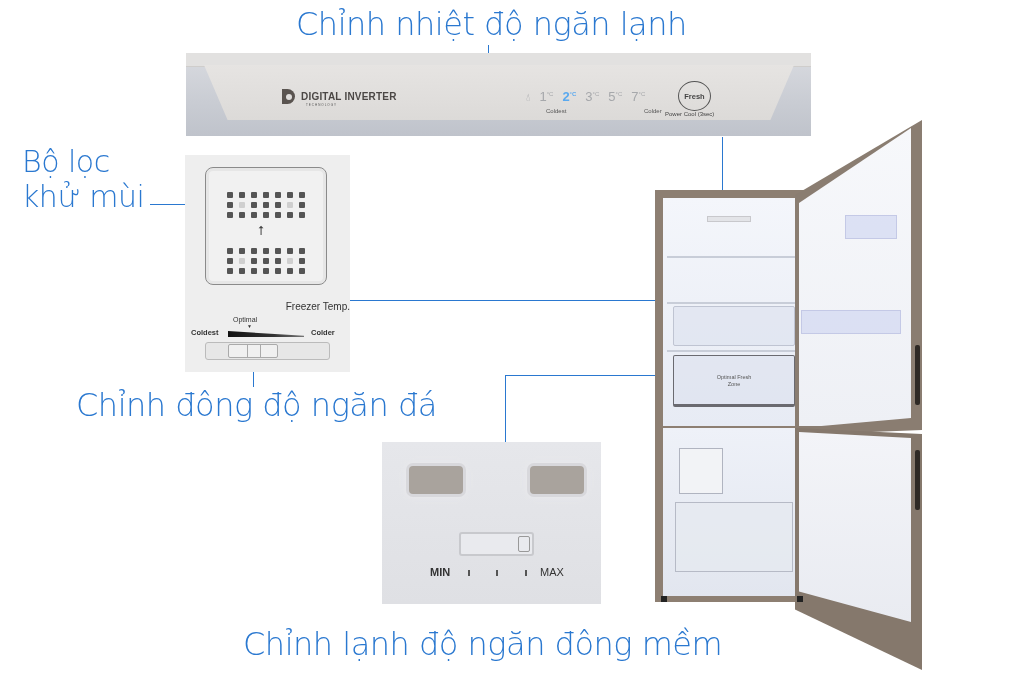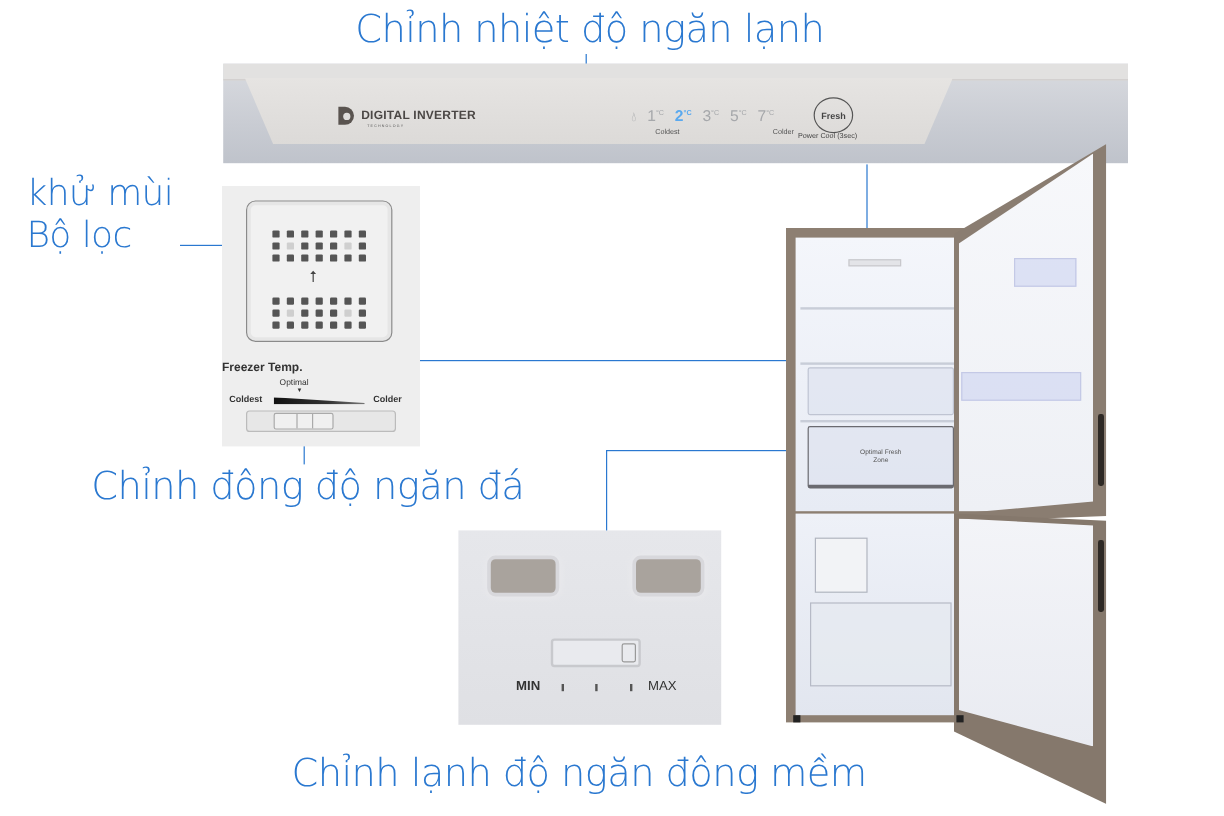--- a/index.html
+++ b/index.html
@@ -8,21 +8,21 @@
 
     .label { position: absolute; color: #2a78d0; font-family: "DejaVu Sans", sans-serif; font-weight: 300; letter-spacing: -0.5px; white-space: nowrap; line-height: 1; }
     .lbl-fridge { left: 296px; top: 8px; font-size: 32px; }
     .lbl-filter { left: 22px; top: 145px; font-size: 30px; line-height: 1.15; text-align: left; }
     .lbl-freezer { left: 76px; top: 389px; font-size: 32px; }
     .lbl-soft { left: 243px; top: 628px; font-size: 32px; }
 
     .line { position: absolute; background: #2a78d0; }
 
     
-    .panel-fridge { position: absolute; left: 186px; top: 53px; width: 754px; height: 83px;
+    .panel-fridge { position: absolute; left: 186px; top: 53px; width: 625px; height: 83px;
       background: linear-gradient(180deg, #d9dbe0 0%, #c9ccd3 60%, #bfc3cb 100%); overflow: hidden; }
     .panel-face { position: absolute; left: 18px; top: 12px; width: 590px; height: 55px;
       background: linear-gradient(180deg, #e6e4e2 0%, #dcdad8 100%);
       clip-path: polygon(0 0, 100% 0, 96% 100%, 4% 100%); }
     .panel-top-lip { position: absolute; left: 0; top: 0; width: 100%; height: 14px; background: #e2e1e0; border-bottom: 1px solid #cfcdcb; }
     .di-logo { position: absolute; left: 96px; top: 36px; display: flex; align-items: center; gap: 6px; }
     .di-mark { width: 13px; height: 15px; background: #5a5450; border-radius: 0 8px 8px 0; position: relative; }
     .di-mark::after { content: ""; position: absolute; left: 4px; top: 5px; width: 6px; height: 6px; background: #e0dedc; border-radius: 50%; }
     .di-text { font-size: 10px; color: #4b4745; font-weight: bold; letter-spacing: 0.2px; }
     .di-sub { position: absolute; left: 120px; top: 50px; font-size: 3px; color: #555; letter-spacing: 1px; }
@@ -38,21 +38,21 @@
 
     
     .panel-freezer { position: absolute; left: 185px; top: 155px; width: 165px; height: 217px; background: #eeeeee; }
     .filter-box { position: absolute; left: 20px; top: 12px; width: 122px; height: 118px; border: 1.5px solid #8a8a8a; border-radius: 8px; background: #f1f1f1; box-shadow: inset 0 0 0 3px #e6e6e6; }
     .dots { position: absolute; left: 21px; display: grid; grid-template-columns: repeat(7, 9px); grid-row-gap: 4px; grid-column-gap: 3px; }
     .dots span { width: 6px; height: 6px; background: #555; border-radius: 1px; }
     .dots span.light { background: #cfcfcf; }
     .dots.top { top: 24px; }
     .dots.bot { top: 80px; }
     .ion-icon { position: absolute; left: 52px; top: 55px; font-size: 13px; color: #444; }
-    .fz-title { position: absolute; left: 0; width: 100%; top: 146px; text-align: left; font-size: 10px; font-weight: bold; color: #333; }
+    .fz-title { position: absolute; left: 0; width: 100%; top: 146px; text-align: right; font-size: 10px; font-weight: normal; color: #333; }
     .fz-opt { position: absolute; left: 48px; top: 161px; font-size: 7px; color: #333; }
     .fz-arrow { position: absolute; left: 62px; top: 168px; font-size: 5px; color: #333; }
     .fz-coldest { position: absolute; left: 6px; top: 173px; font-size: 7.5px; font-weight: bold; color: #333; }
     .fz-colder { position: absolute; left: 126px; top: 173px; font-size: 7.5px; font-weight: bold; color: #333; }
     .fz-wedge { position: absolute; left: 43px; top: 176px; width: 76px; height: 6px; background: linear-gradient(90deg, #111, #333 60%, #777); clip-path: polygon(0 0, 100% 80%, 100% 100%, 0 100%); }
     .fz-slider { position: absolute; left: 20px; top: 187px; width: 125px; height: 18px; border: 1px solid #bbb; border-radius: 3px; background: #e7e7e7; }
     .fz-knob { position: absolute; left: 22px; top: 1px; width: 50px; height: 14px; border: 1px solid #aaa; border-radius: 2px; background: #f0f0f0; }
     .fz-knob::after { content: ""; position: absolute; left: 18px; top: 0; width: 12px; height: 12px; border-left: 1px solid #aaa; border-right: 1px solid #aaa; }
 
     
@@ -85,22 +85,22 @@
     .door-bot-inner { position: absolute; left: 144px; top: 312px; width: 112px; height: 190px; background: linear-gradient(180deg, #f3f4f8, #e9ebf1); clip-path: polygon(0 0, 100% 6px, 100% 100%, 0 84%); }
     .door-bin { position: absolute; height: 24px; background: rgba(200,208,240,0.55); border: 1px solid #c4c9e6; }
     .handle { position: absolute; left: 260px; width: 5px; height: 60px; background: #2e2925; border-radius: 2px; }
     .foot { position: absolute; top: 476px; width: 6px; height: 6px; background: #222; }
   </style>
 </head>
 <body>
 
 <div class="label lbl-fridge">Chỉnh nhiệt độ ngăn lạnh</div>
 <div class="label lbl-filter">
+  <div>Bộ lọc</div>
   <div>khử mùi</div>
-  <div>Bộ lọc</div>
 </div>
 <div class="label lbl-freezer">Chỉnh đông độ ngăn đá</div>
 <div class="label lbl-soft">Chỉnh lạnh độ ngăn đông mềm</div>
 
 <div class="line" style="left:488px;top:45px;width:1px;height:30px;"></div>
 <div class="line" style="left:722px;top:137px;width:1px;height:80px;"></div>
 <div class="line" style="left:150px;top:204px;width:115px;height:1px;"></div>
 <div class="line" style="left:348px;top:300px;width:393px;height:1px;"></div>
 <div class="line" style="left:253px;top:357px;width:1px;height:30px;"></div>
 <div class="line" style="left:505px;top:375px;width:235px;height:1px;"></div>

